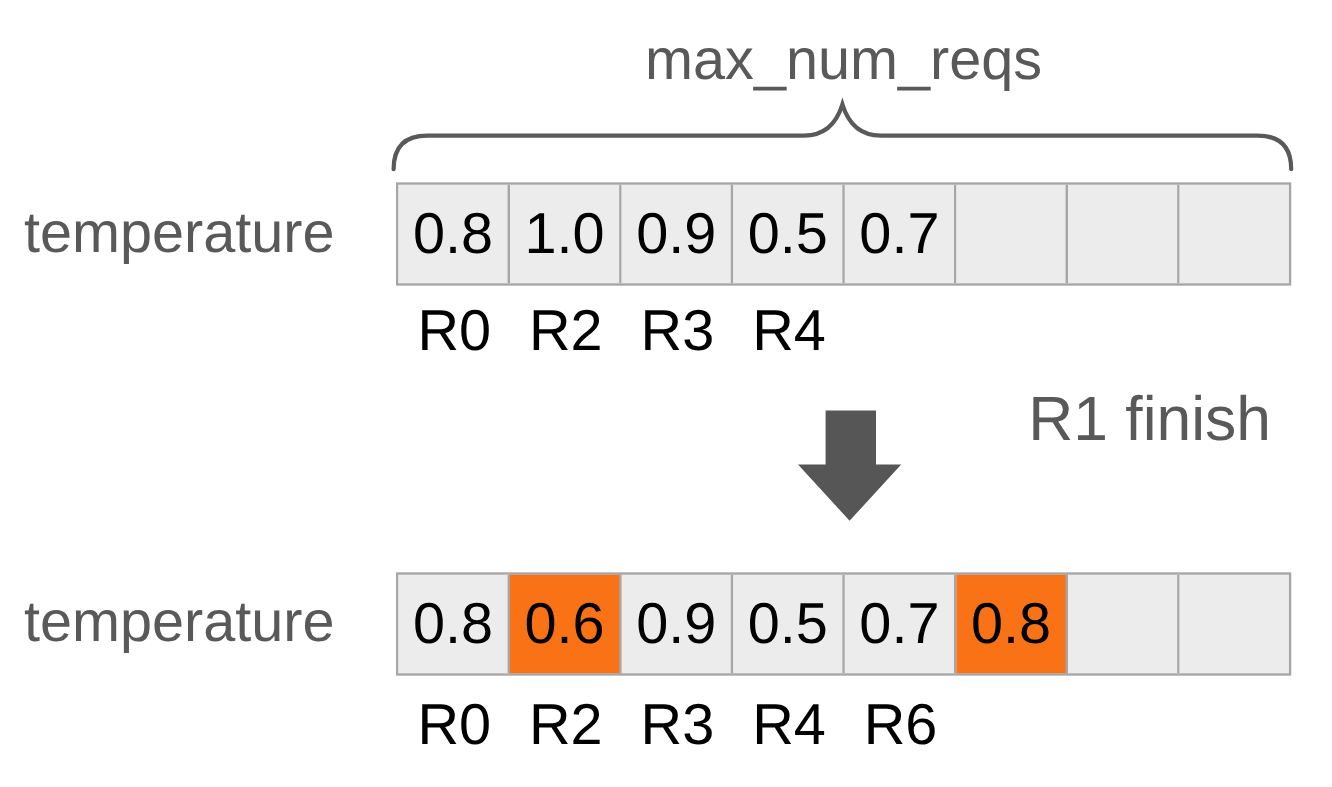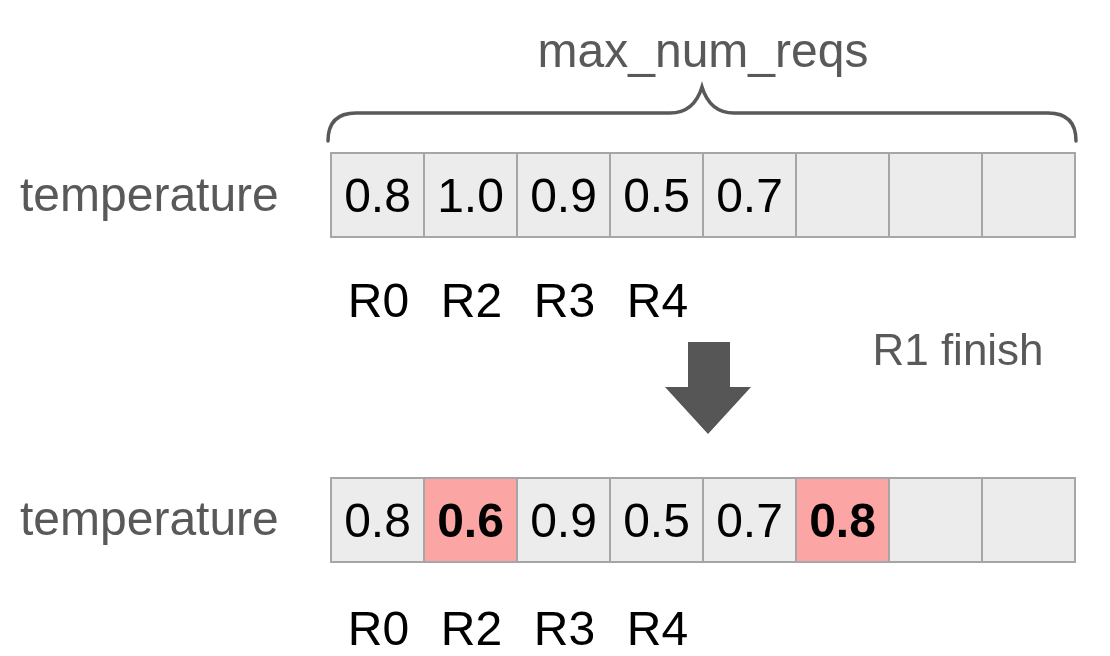--- a/index.html
+++ b/index.html
@@ -57,28 +57,27 @@
     height: 82px;
     border-right: 2px solid #a6a6a6;
     background: #ececec;
     display: flex;
     align-items: center;
     justify-content: center;
     font-size: 48px;
     color: #000000;
   }
   .cell:last-child { border-right: none; }
-  .cell.pink { background: #fca5a5; font-weight: bold; }
+  .cell.pink { background: #f97316; }
 
   .ids {
     position: absolute;
     left: 330px;
     display: flex;
     padding: 0 2px;
-    margin-top: 24px;
   }
   .ids.before { top: 252px; }
   .ids.after  { top: 580px; }
   .id-slot {
     width: 93px;
     text-align: center;
     font-size: 48px;
     line-height: 50px;
     color: #000000;
     white-space: nowrap;
@@ -89,21 +88,21 @@
     left: 663px;
     top: 341px;
   }
 
   .transition-note {
     position: absolute;
     left: 825px;
     top: 322px;
     width: 266px;
     text-align: center;
-    font-size: 44px;
+    font-size: 52px;
     line-height: 56px;
     white-space: nowrap;
   }
 </style>
 </head>
 <body>
 
 <div class="canvas">
 
   <div class="brace-label gray-text">max_num_reqs</div>
@@ -154,17 +153,18 @@
     <div class="cell pink">0.8</div>
     <div class="cell"></div>
     <div class="cell"></div>
   </div>
 
   <div class="ids after">
     <div class="id-slot">R0</div>
     <div class="id-slot">R2</div>
     <div class="id-slot">R3</div>
     <div class="id-slot">R4</div>
+    <div class="id-slot">R6</div>
     <div class="id-slot"></div>
     <div class="id-slot"></div>
   </div>
 
 </div>
 
 </body></html>

